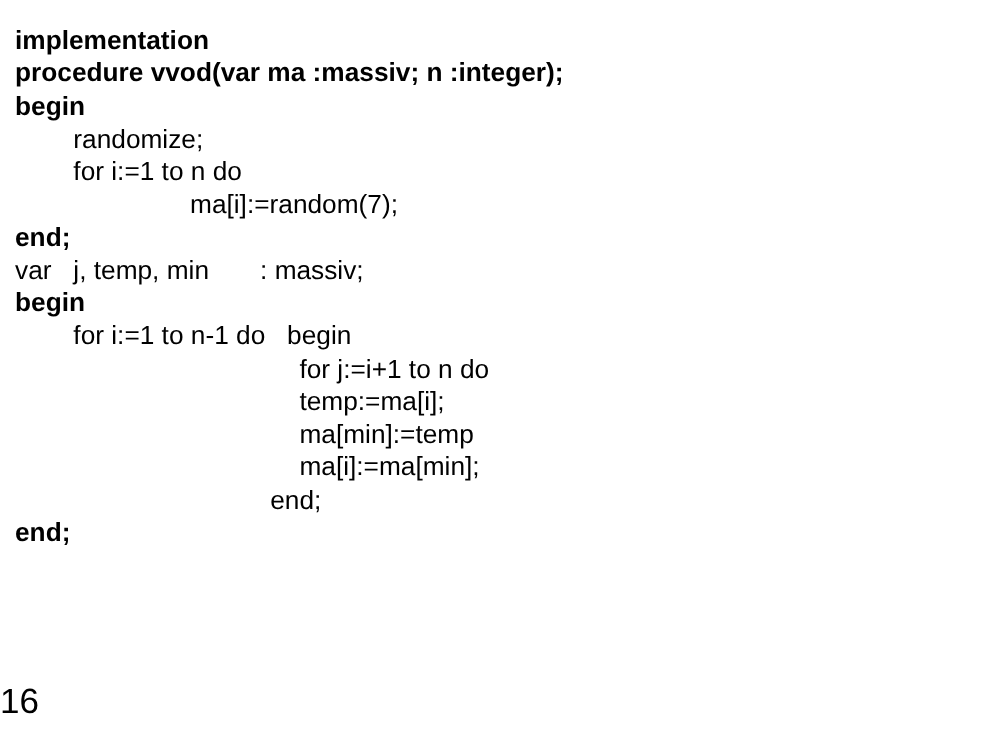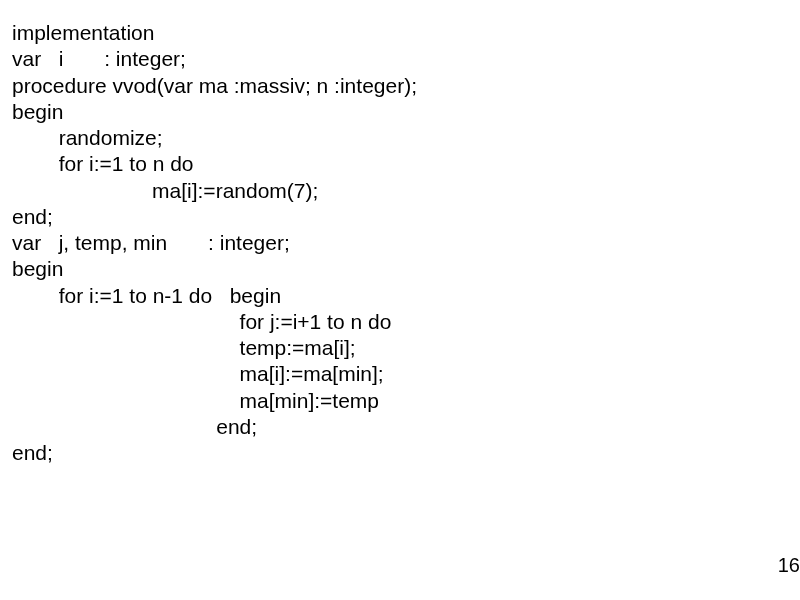--- a/index.html
+++ b/index.html
@@ -15,47 +15,46 @@
       font-size: 21px;
       color: #000;
       padding: 20px 12px 0 12px;
       line-height: 1.25;
       position: relative;
     }
     .line {
       white-space: pre;
     }
     .bold {
-      font-weight: normal;
+      font-weight: bold;
     }
     .page-num {
       position: absolute;
       bottom: 22px;
       left: 0;
       right: 0;
-      text-align: right;
-      font-size: 20px;
+      text-align: left;
+      font-size: 28px;
     }
   </style>
 </head>
 <body>
 
 <div>
   <div class="line bold">implementation</div>
-  <div class="line">var   i       : integer;</div>
   <div class="line bold">procedure vvod(var ma :massiv; n :integer);</div>
   <div class="line bold">begin</div>
   <div class="line">        randomize;</div>
   <div class="line">        for i:=1 to n do</div>
   <div class="line">                        ma[i]:=random(7);</div>
   <div class="line bold">end;</div>
-  <div class="line">var   j, temp, min       : integer;</div>
+  <div class="line">var   j, temp, min       : massiv;</div>
   <div class="line bold">begin</div>
   <div class="line">        for i:=1 to n-1 do   begin</div>
   <div class="line">                                       for j:=i+1 to n do</div>
   <div class="line">                                       temp:=ma[i];</div>
+  <div class="line">                                       ma[min]:=temp</div>
   <div class="line">                                       ma[i]:=ma[min];</div>
-  <div class="line">                                       ma[min]:=temp</div>
   <div class="line">                                   end;</div>
   <div class="line bold">end;</div>
 </div>
 
 <div class="page-num">16</div>
 
 </body></html>

